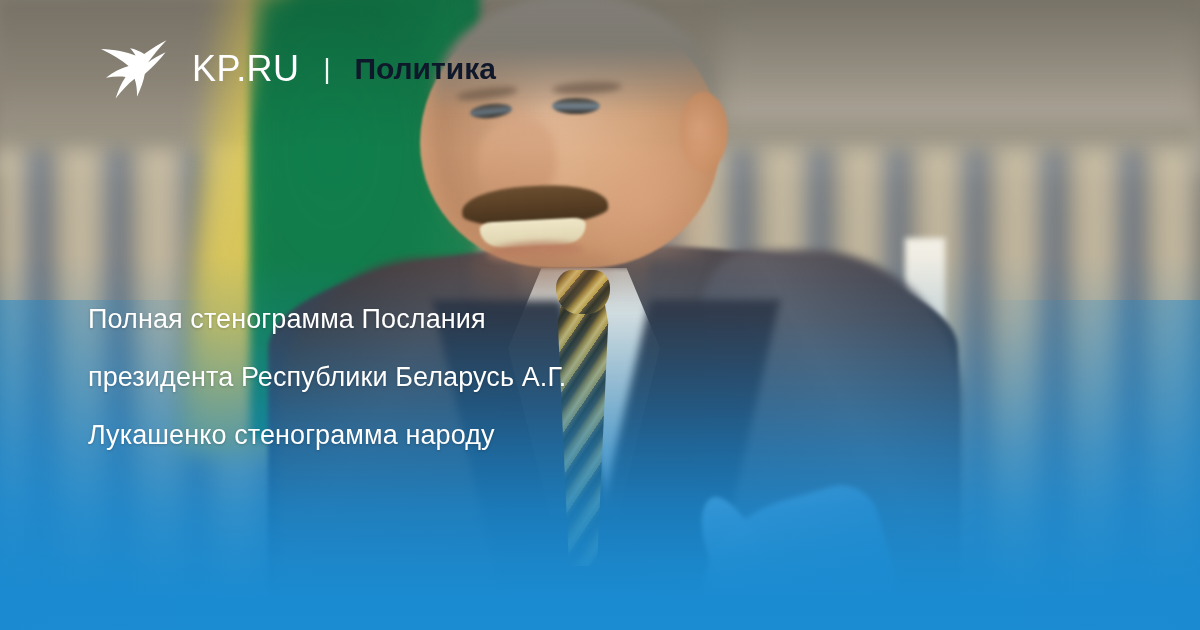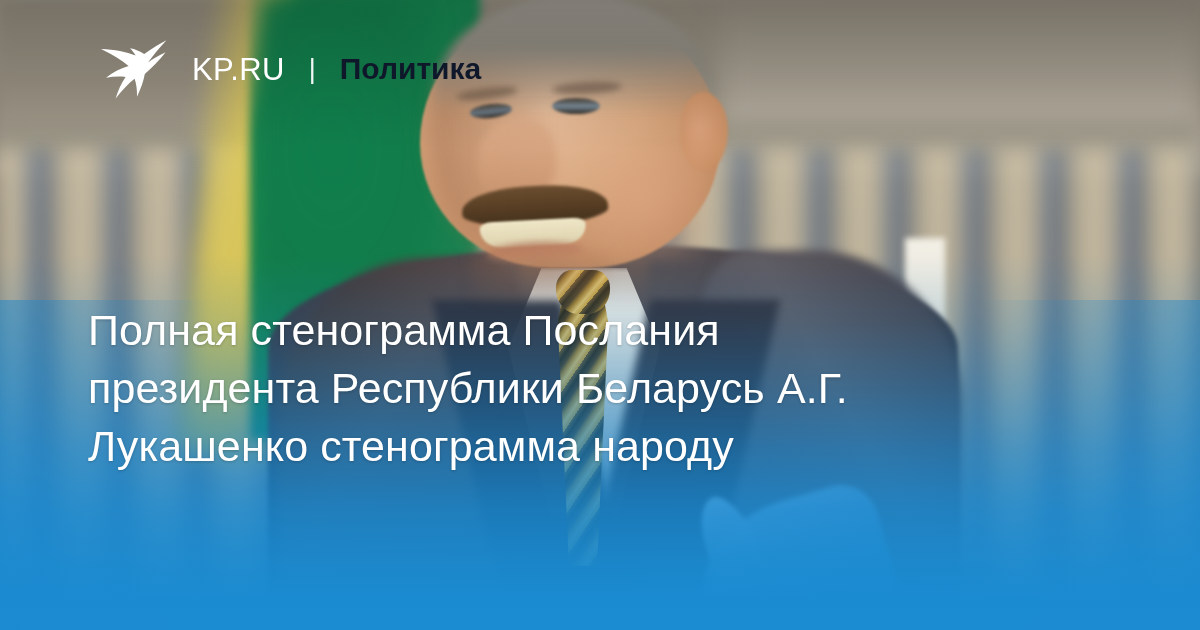--- a/index.html
+++ b/index.html
@@ -325,21 +325,21 @@
     z-index: 20;
   }
   .logo-bird {
     width: 72px; height: 62px;
     display: block;
     flex: 0 0 auto;
   }
   .brand {
     margin-left: 24px;
     color: #ffffff;
-    font-size: 31px;
+    font-size: 36px;
     font-weight: 400;
     letter-spacing: 0.4px;
     line-height: 1;
     white-space: nowrap;
   }
   .sep {
     margin: 0 24px;
     color: #ffffff;
     font-size: 27px;
     font-weight: 400;
@@ -355,21 +355,21 @@
   }
 
   
   .title {
     position: absolute;
     left: 88px;
     top: 272px;
     width: 1040px;
     z-index: 20;
     color: #ffffff;
-    font-size: 43px;
+    font-size: 27px;
     font-weight: 500;
     line-height: 58px;
     letter-spacing: 0.1px;
     text-shadow: 0 1px 3px rgba(0,0,0,0.20);
   }
   .title .ln { display: block; white-space: nowrap; }
 </style>
 </head>
 <body>
 

